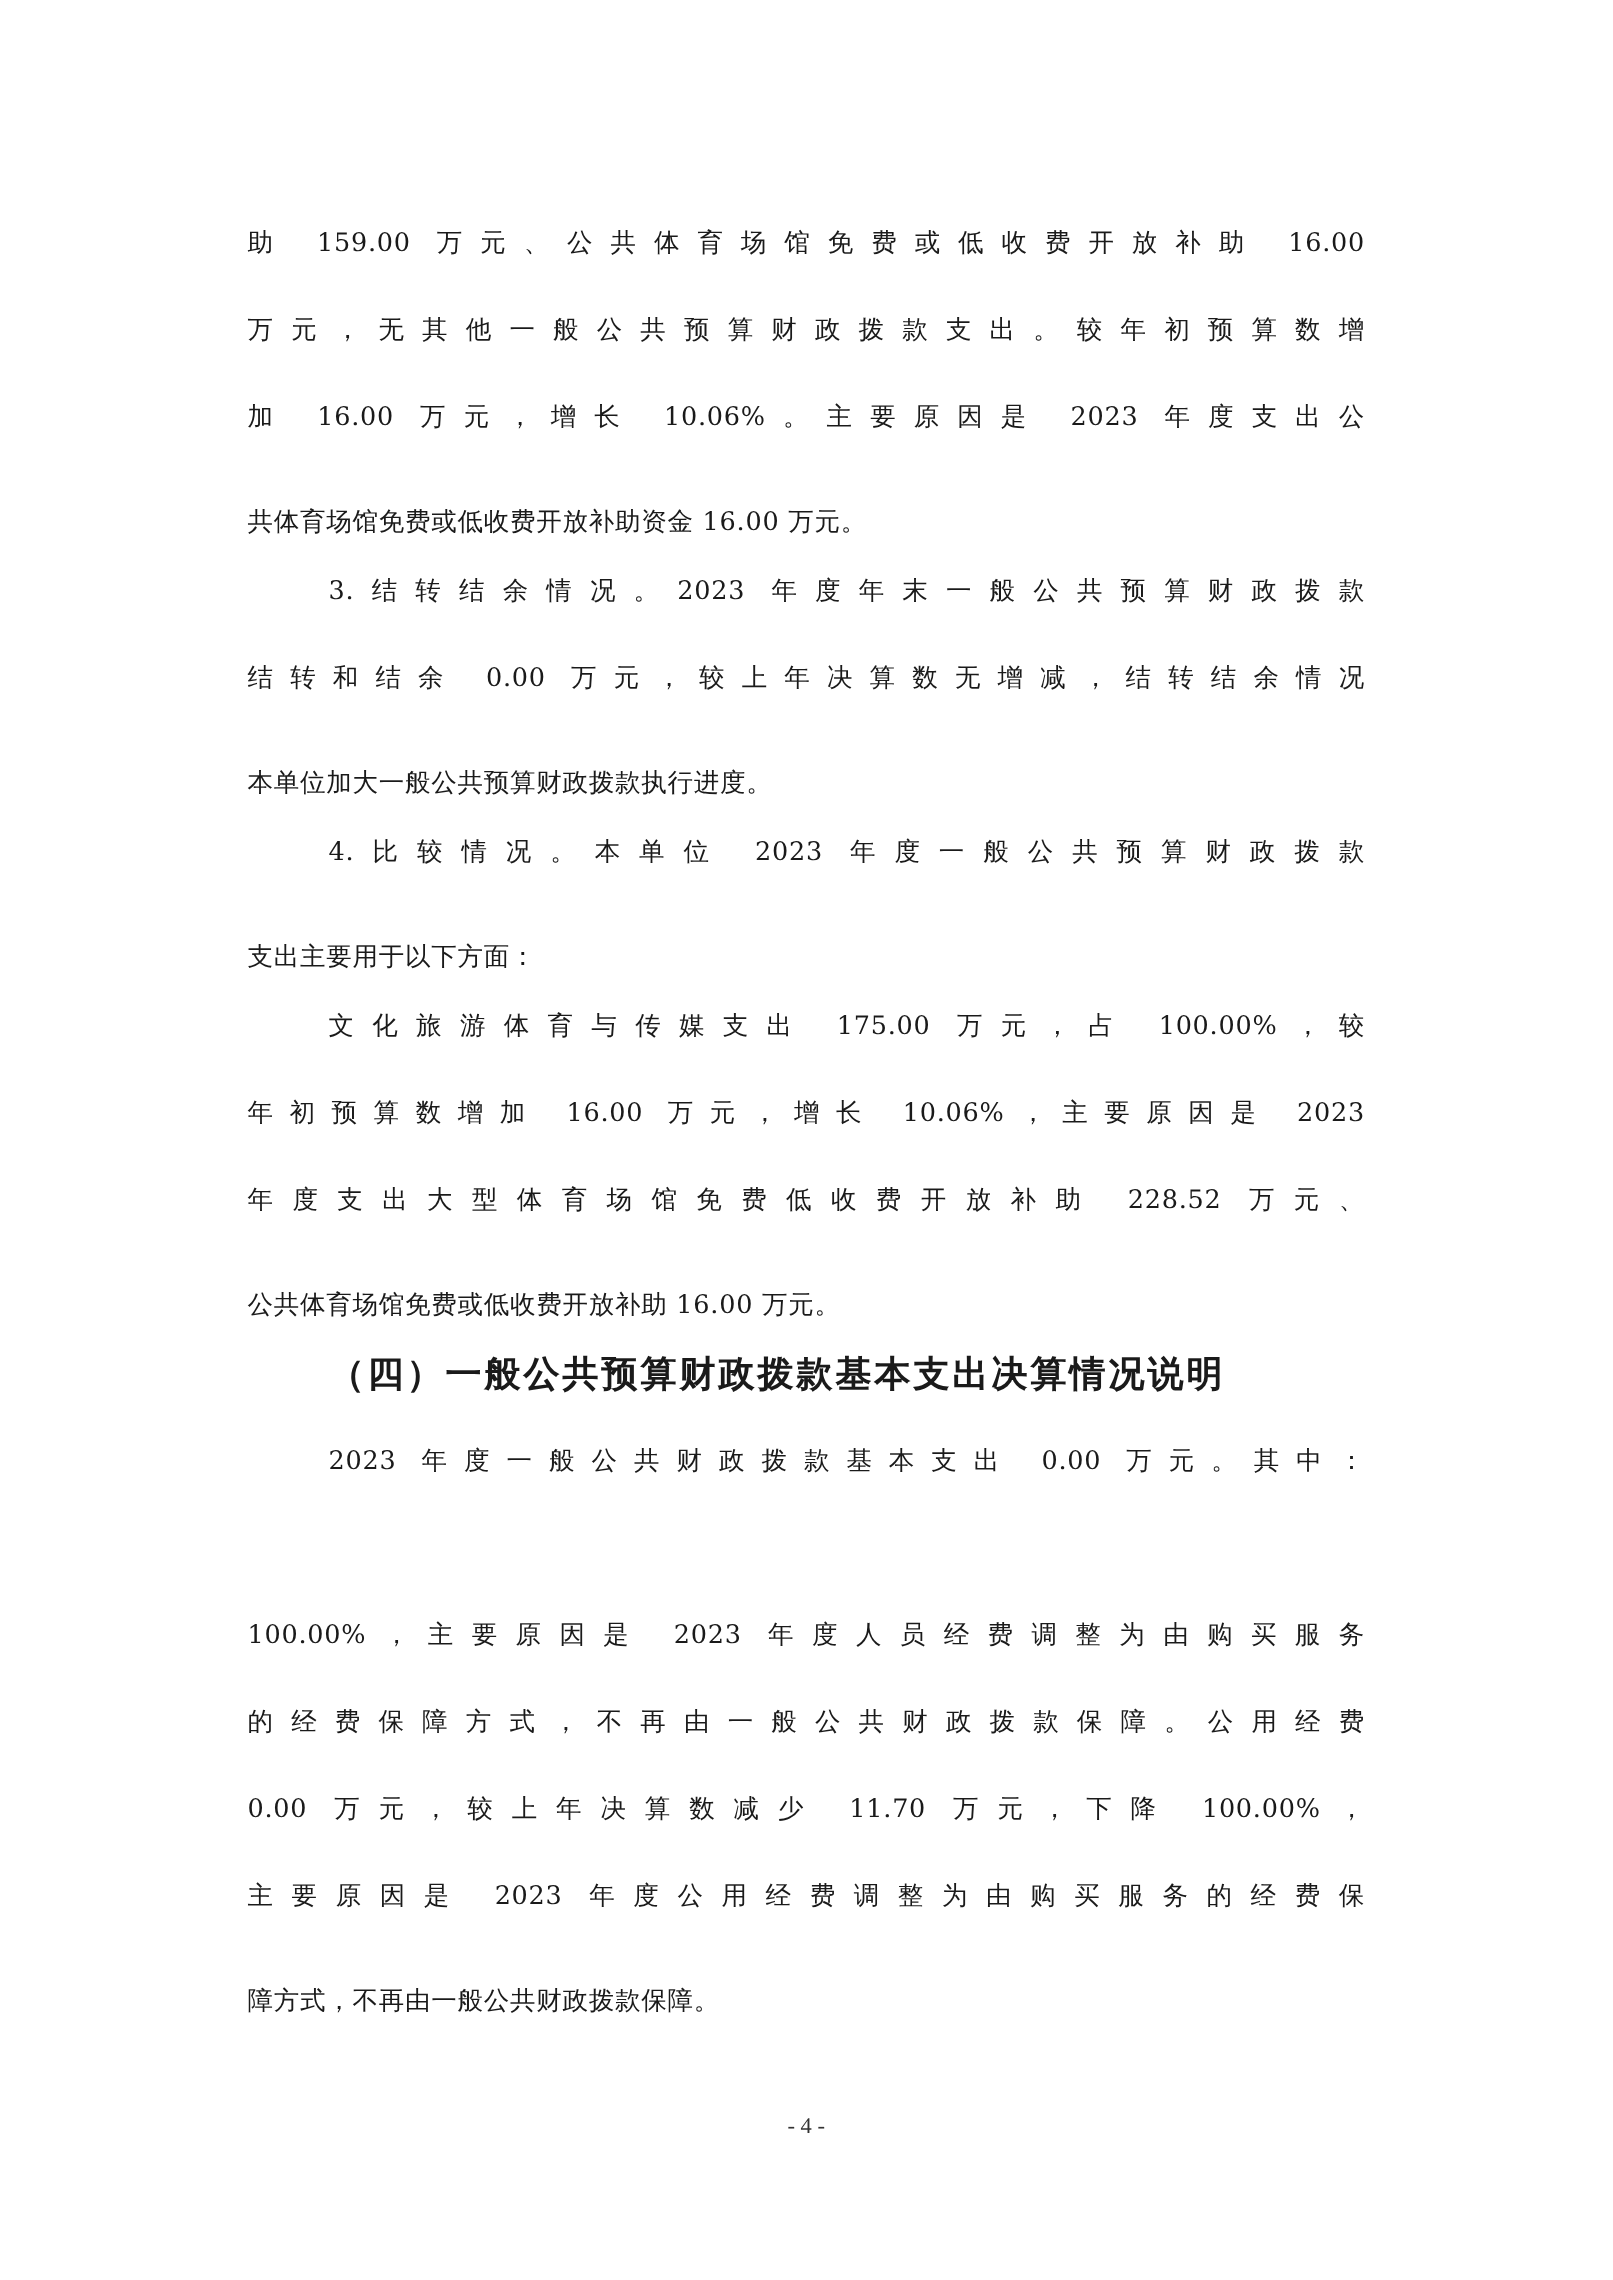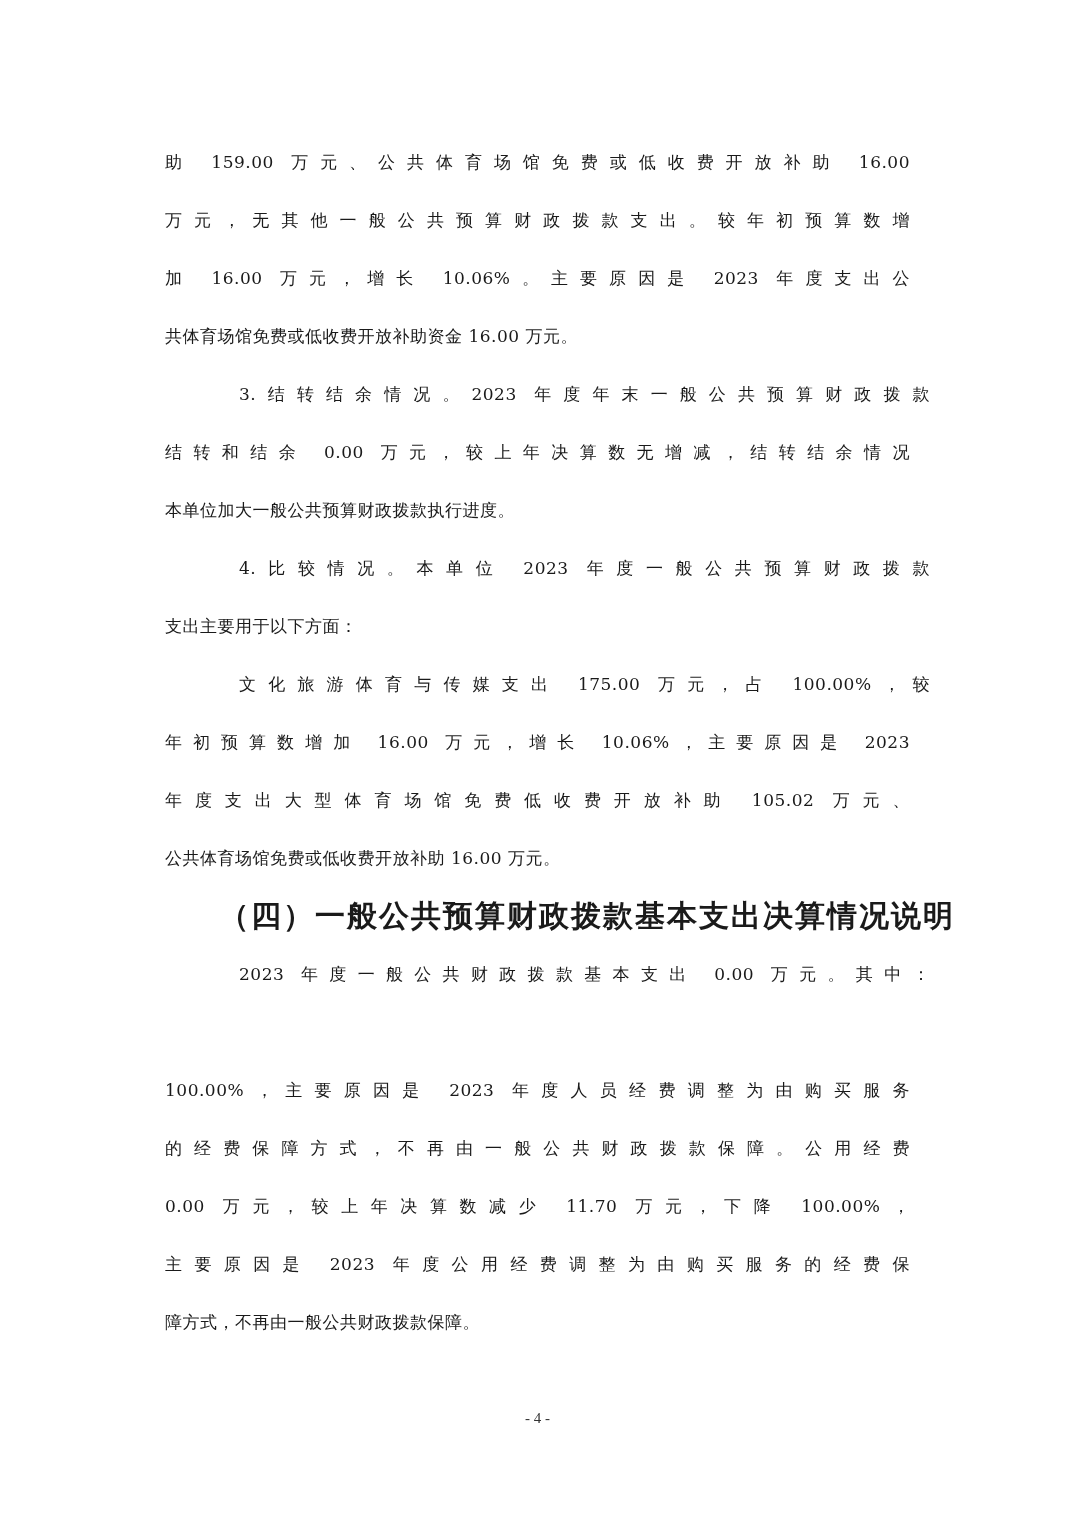--- a/index.html
+++ b/index.html
@@ -1,23 +1,23 @@
 <!DOCTYPE html>
 <html><head>
   <meta charset="utf-8">
   <style>
     html, body { margin: 0; padding: 0; background: #ffffff; }
     body { width: 1075px; height: 1520px; position: relative; overflow: hidden;
       font-family: "DejaVu Serif", "Liberation Serif", serif; color: #1a1a1a; }
     .page { position: absolute; left: 0; top: 0; width: 1075px; height: 1520px; background: #fff; }
     .line { position: absolute; left: 165px; width: 745px; font-size: 17px; line-height: 34px;
       white-space: nowrap; text-align: justify; text-align-last: justify; letter-spacing: 0.5px; }
-    .line.last { text-align-last: left; }
-    .line.indent { left: 219px; width: 691px; margin-left: 20px; }
-    .heading { position: absolute; left: 219px; font-size: 30px; line-height: 34px;
+    .line.last { text-align-last: left; margin-top: 12px; }
+    .line.indent { left: 219px; width: 691px; }
+    .heading { position: absolute; left: 219px; font-size: 24px; line-height: 34px;
       font-weight: bold; white-space: nowrap; letter-spacing: 2px; }
     .page-number { position: absolute; left: 0; width: 1075px; top: 1410px; text-align: center;
       font-size: 15px; color: #333; font-family: "Liberation Serif", serif; }
   </style>
 </head>
 <body>
 
 <div class="page">
 
   <div class="line" style="top:145px">助 159.00 万元、公共体育场馆免费或低收费开放补助 16.00</div>
@@ -27,21 +27,21 @@
 
   <div class="line indent" style="top:377px">3.结转结余情况。2023 年度年末一般公共预算财政拨款</div>
   <div class="line" style="top:435px">结转和结余 0.00 万元，较上年决算数无增减，结转结余情况</div>
   <div class="line last" style="top:493px">本单位加大一般公共预算财政拨款执行进度。</div>
 
   <div class="line indent" style="top:551px">4.比较情况。本单位 2023 年度一般公共预算财政拨款</div>
   <div class="line last" style="top:609px">支出主要用于以下方面：</div>
 
   <div class="line indent" style="top:667px">文化旅游体育与传媒支出 175.00 万元，占 100.00%，较</div>
   <div class="line" style="top:725px">年初预算数增加 16.00 万元，增长 10.06%，主要原因是 2023</div>
-  <div class="line" style="top:783px">年度支出大型体育场馆免费低收费开放补助 105.02 万元、</div>
+  <div class="line" style="top:783px">年度支出大型体育场馆免费低收费开放补助 228.52 万元、</div>
   <div class="line last" style="top:841px">公共体育场馆免费或低收费开放补助 16.00 万元。</div>
 
   <div class="heading" style="top:899px">（四）一般公共预算财政拨款基本支出决算情况说明</div>
 
   <div class="line indent" style="top:957px">2023 年度一般公共财政拨款基本支出 0.00 万元。其中：</div>
   <div class="line" style="top:1073px">100.00%，主要原因是 2023 年度人员经费调整为由购买服务</div>
   <div class="line" style="top:1131px">的经费保障方式，不再由一般公共财政拨款保障。公用经费</div>
   <div class="line" style="top:1189px">0.00 万元，较上年决算数减少 11.70 万元，下降 100.00%，</div>
   <div class="line" style="top:1247px">主要原因是 2023 年度公用经费调整为由购买服务的经费保</div>
   <div class="line last" style="top:1305px">障方式，不再由一般公共财政拨款保障。</div>

